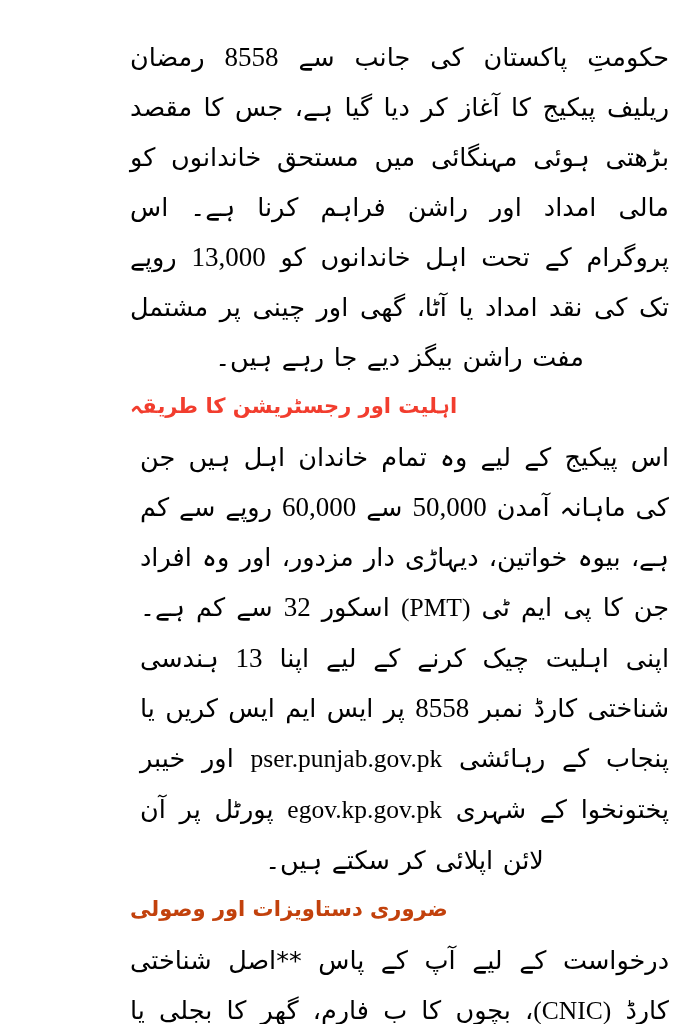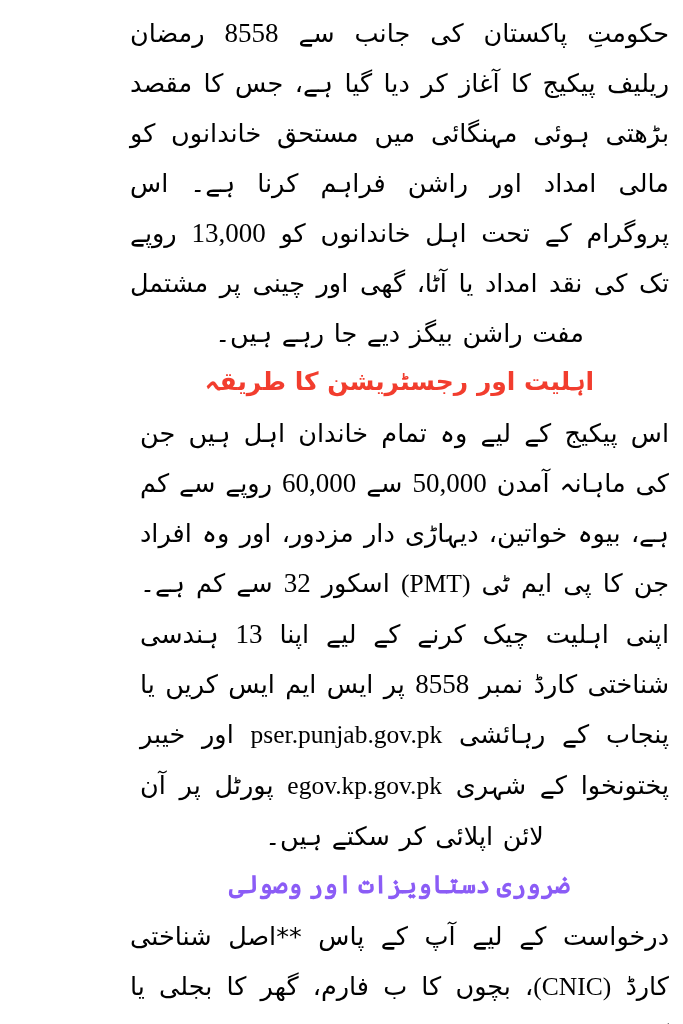--- a/index.html
+++ b/index.html
@@ -13,21 +13,21 @@
     height: 1024px;
     overflow: hidden;
     font-family: "DejaVu Sans", "Liberation Sans", sans-serif;
     color: #000000;
   }
 
   #page {
     width: 564px;
     height: 1024px;
     box-sizing: border-box;
-    padding: 8px 14px 6px 11px;
+    padding: 32px 14px 6px 11px;
     background: #ffffff;
     position: relative;
   }
 
   .para {
     direction: rtl;
     text-align: justify;
     text-align-last: center;
     unicode-bidi: isolate;
     font-family: "DejaVu Sans", "Liberation Sans", sans-serif;
@@ -38,24 +38,24 @@
     word-spacing: 0.06em;
     font-weight: 500;
   }
 
   .para-intro { margin-top: 0px; }
   .para-eligibility { margin-top: 2px; margin-left: 10px; }
   .para-documents { margin-top: 2px; }
 
   .heading {
     direction: rtl;
-    text-align: center;
+    text-align: left;
     unicode-bidi: isolate;
     font-family: "DejaVu Sans", "Liberation Sans", sans-serif;
-    font-size: 25px;
+    font-size: 21px;
     line-height: 48px;
     font-weight: 700;
     margin: 0;
     letter-spacing: 0.1px;
   }
 
   .ltr-run {
     direction: ltr;
     unicode-bidi: isolate;
     font-family: "Liberation Serif", "DejaVu Serif", serif;
@@ -74,17 +74,17 @@
 <body>
 
 <div id="page" style="background: rgb(255, 255, 255);">
 
   <p class="para para-intro" style="color: rgb(0, 0, 0);"><span>حکومتِ پاکستان کی جانب سے </span><span class="num">8558</span><span> رمضان ریلیف پیکیج کا آغاز کر دیا گیا ہے، جس کا مقصد بڑھتی ہوئی مہنگائی میں مستحق خاندانوں کو مالی امداد اور راشن فراہم کرنا ہے۔ اس پروگرام کے تحت اہل خاندانوں کو </span><span class="num">13,000</span><span> روپے تک کی نقد امداد یا آٹا، گھی اور چینی پر مشتمل مفت راشن بیگز دیے جا رہے ہیں۔</span></p>
 
   <h2 class="heading" style="color: rgb(242, 61, 46);">اہلیت اور رجسٹریشن کا طریقہ</h2>
 
   <p class="para para-eligibility" style="color: rgb(0, 0, 0);"><span>اس پیکیج کے لیے وہ تمام خاندان اہل ہیں جن کی ماہانہ آمدن </span><span class="num">50,000</span><span> سے </span><span class="num">60,000</span><span> روپے سے کم ہے، بیوہ خواتین، دیہاڑی دار مزدور، اور وہ افراد جن کا پی ایم ٹی </span><span class="ltr-run">(PMT)</span><span> اسکور </span><span class="num">32</span><span> سے کم ہے۔ اپنی اہلیت چیک کرنے کے لیے اپنا </span><span class="num">13</span><span> ہندسی شناختی کارڈ نمبر </span><span class="num">8558</span><span> پر ایس ایم ایس کریں یا پنجاب کے رہائشی </span><span class="ltr-run">pser.punjab.gov.pk</span><span> اور خیبر پختونخوا کے شہری </span><span class="ltr-run">egov.kp.gov.pk</span><span> پورٹل پر آن لائن اپلائی کر سکتے ہیں۔</span></p>
 
-  <h2 class="heading" style="color: #8b5cf6; font-family: Liberation Serif, serif;">ضروری دستاویزات اور وصولی</h2>
+  <h2 class="heading" style="color: #c2410c;">ضروری دستاویزات اور وصولی</h2>
 
   <p class="para para-documents" style="color: rgb(0, 0, 0);"><span>درخواست کے لیے آپ کے پاس **اصل شناختی کارڈ </span><span class="ltr-run">(CNIC)</span><span>، بچوں کا ب فارم، گھر کا بجلی یا گیس کا بل، اور اپنے نام پر رجسٹرڈ موبائل سم ہونا ضروری ہے۔ اگر آپ اہل قرار پاتے ہیں تو آپ کو آفیشل ایس ایم ایس موصول ہوگا، جس کے بعد آپ اپنی رقم یا راشن مخصوص بینک برانچز، قریبی یوٹیلیٹی اسٹورز، یا نامزد کردہ موبائل والٹ ایجنٹس سے بائیومیٹرک تصدیق کے ذریعے حاصل کر سکیں گے۔</span></p>
 
 </div>
 
 </body></html>

